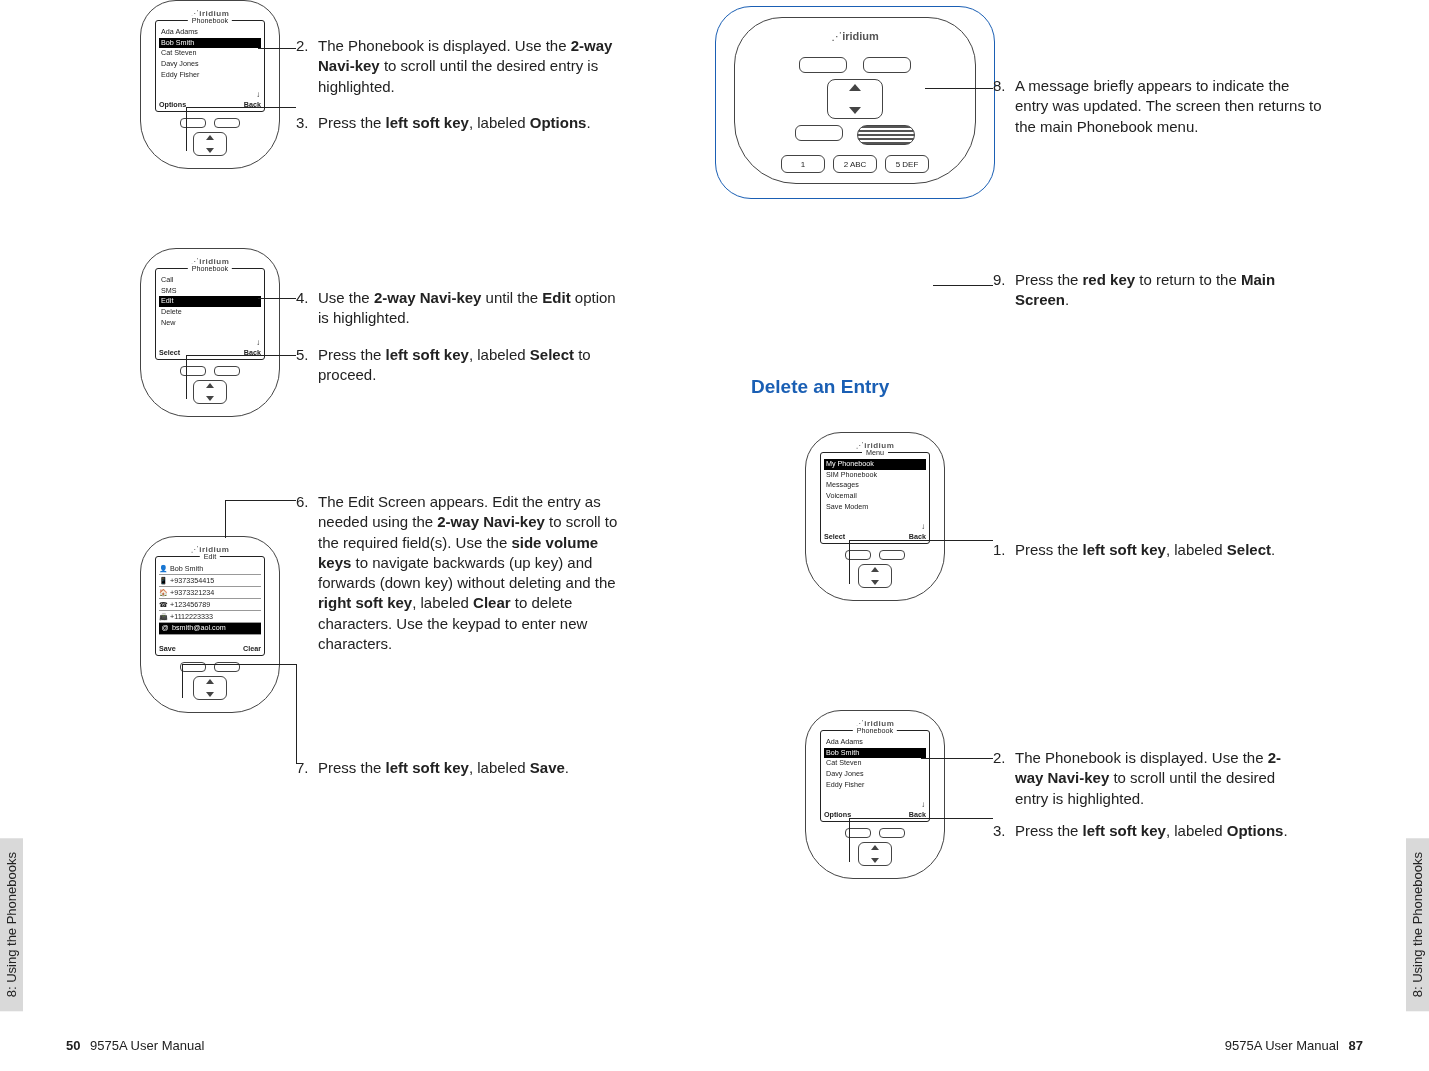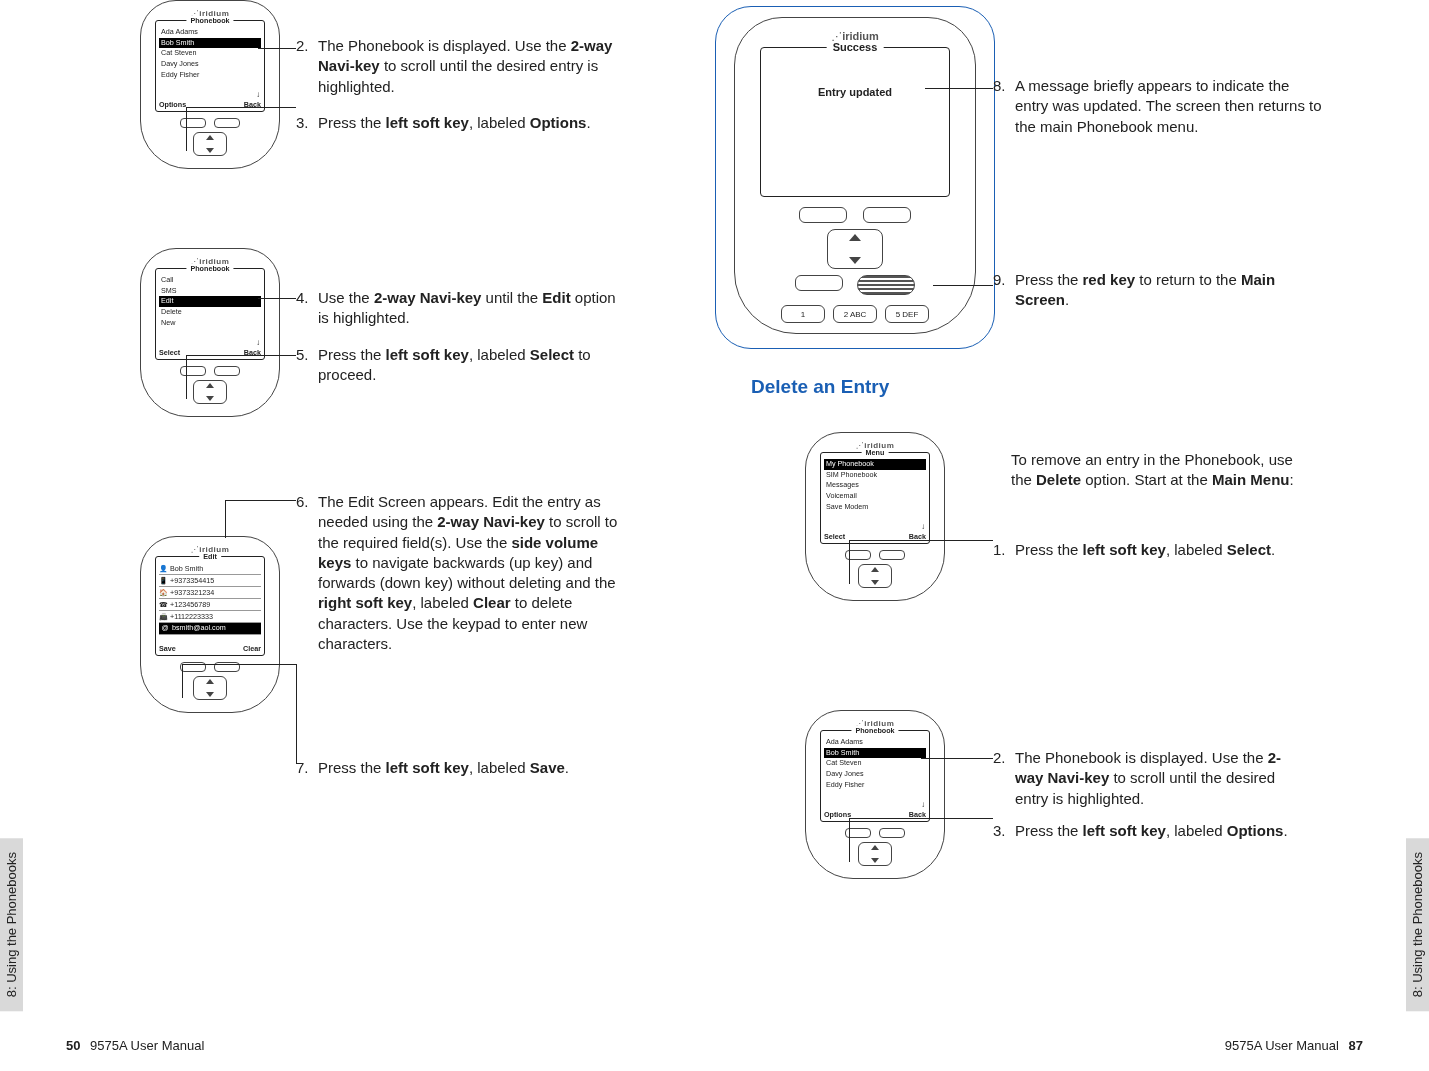--- a/index.html
+++ b/index.html
@@ -63,21 +63,21 @@
     border-radius: 3px;
     width: 110px;
     height: 92px;
     font-size: 7.2px;
     position: relative;
     padding: 2px 3px 0;
     background:#fff;
   }
   .phone .screen .title {
     position:absolute; top:-5px; left:50%; transform:translateX(-50%);
-    background:#fff; padding:0 4px; font-size:7.2px; font-weight:700;
+    background:#fff; padding:0 4px; font-size:7.2px; font-weight:400;
   }
   .phone .screen .items { margin-top:4px; }
   .phone .screen .row { padding:1px 2px; line-height:1.2; white-space:nowrap; overflow:hidden; }
   .phone .screen .row.hl { background:#000; color:#fff; }
   .phone .screen .softkeys {
     position:absolute; bottom:2px; left:3px; right:3px;
     display:flex; justify-content:space-between; font-weight:600;
   }
   .phone .screen .arrow {
     position:absolute; bottom:12px; right:4px; font-size:8px;
@@ -336,24 +336,20 @@
 </div>
 
 <div class="page right">
 
   <div class="side-tab tab-right">8: Using the Phonebooks</div>
 
   <div class="bigphone" style="left:0px; top:6px;">
     <div class="frame">
       <div class="body">
         <div class="brand"><span>⋰</span><b>iridium</b></div>
-        <div class="screen">
-          <span class="title">Success</span>
-          <span class="msg">Entry updated</span>
-        </div>
         <div class="keys">
           <div class="row1">
               <div class="soft"></div>
               <div class="soft"></div>
             </div>
           <div class="nav">
               <div class="tri up"></div>
               <div class="tri dn"></div>
             </div>
           <div style="display:flex; gap:14px;">
@@ -417,25 +413,20 @@
         <div class="nav">
             <div class="tri up"></div>
             <div class="tri dn"></div>
           </div>
       </div>
     </div>
   </div>
   <div class="lead" style="left:134px; top:540px; width:144px;"></div>
   <div class="lead v" style="left:134px; top:540px; height:44px;"></div>
 
-  <div class="instr" style="left:296px; top:450px; width:300px;">
-    <div>
-      <span>To remove an entry in the Phonebook, use the </span><b>Delete</b><span> option. Start at the </span><b>Main Menu</b><span>:</span>
-    </div>
-  </div>
   <div class="instr" style="left:278px; top:540px; width:310px;">
     <ol class="steps">
       <li>
           <span class="n">1.</span>
         <span><span>Press the </span><b>left soft key</b><span>, labeled </span><b>Select</b><span>.</span></span>
         </li>
     </ol>
   </div>
 
   <div class="phone" style="left:90px; top:710px;">

